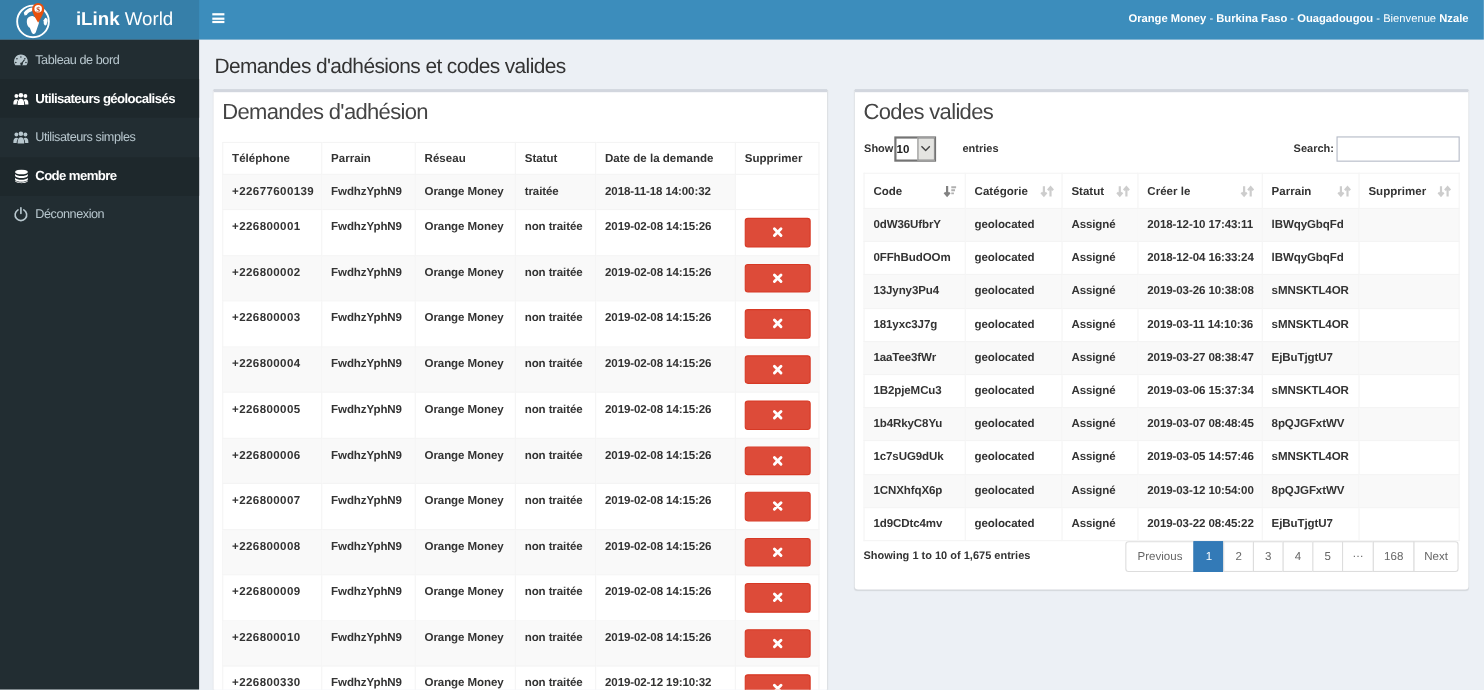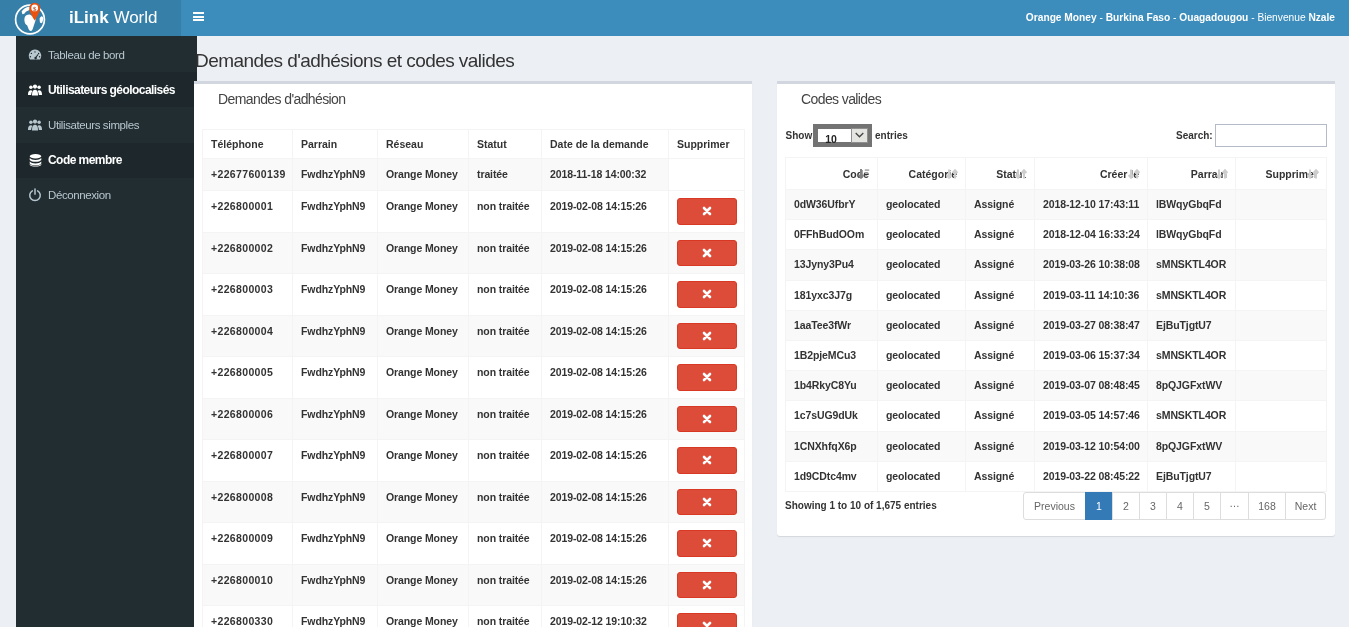--- a/index.html
+++ b/index.html
@@ -9,59 +9,59 @@
 
 .topbar { position:absolute; top:0; left:0; width:1349px; height:36px; background:#3c8dbc; }
 .logo { position:absolute; top:0; left:0; width:181px; height:36px; background:#367fa9; display:flex; align-items:center; }
 .logo svg { margin-left:14px; }
 .logo-text { color:#fff; font-size:17px; margin-left:23px; }
 .burger { position:absolute; left:193px; top:12px; width:11px; height:10px; }
 .burger span { display:block; height:2px; background:#fff; margin-bottom:1.6px; }
 .nav-right { position:absolute; right:14px; top:0; height:24px; line-height:36px; color:#fff; font-size:10.2px; }
 
 
-.sidebar { position:absolute; top:36px; left:16px; width:181px; height:591px; background:#222d32; }
+.sidebar { position:absolute; top:36px; left:0; width:181px; height:591px; background:#222d32; }
 .menu a { display:flex; align-items:center; height:35.2px; padding-left:12px; color:#b8c7ce; font-size:11.5px; letter-spacing:-0.4px; text-decoration:none; white-space:nowrap; }
 .menu a.active { background:#1e282c; color:#fff; font-weight:700; font-size:12px; letter-spacing:-0.55px; }
 .menu .mi { width:14px; height:14px; margin-right:6px; flex:none; display:flex; align-items:center; justify-content:center; }
 
 
 h1.pagetitle { position:absolute; left:195px; top:50px; font-size:19px; letter-spacing:-0.55px; font-weight:400; color:#333; }
 
 .box { position:absolute; background:#fff; border-top:3px solid #d2d6de; box-shadow:0 1px 1px rgba(0,0,0,0.1); border-radius:0 0 3px 3px; }
 .boxL { left:194px; top:81px; width:558px; height:600px; }
 .boxR { left:777px; top:81px; width:558px; height:455px; }
-.box-title { position:absolute; left:24px; top:7px; font-size:14px; letter-spacing:-0.6px; color:#444; }
+.box-title { position:absolute; left:8px; top:7px; font-size:20px; letter-spacing:-0.6px; color:#444; }
 
 table.dt { border-collapse:collapse; table-layout:fixed; position:absolute; }
 table.dt th, table.dt td { border:1px solid #f4f4f4; font-size:10.5px; text-align:left; vertical-align:middle; white-space:nowrap; overflow:hidden; }
 table.dt td { font-weight:700; letter-spacing:-0.1px; color:#333; }
 table.dt th { font-weight:700; color:#333; }
 
 
 .tL { left:8px; top:45px; width:542px; }
 table.tL th { padding:4px 8px; line-height:20px; }
 table.tL td { padding:5px 8px; line-height:20px; vertical-align:top; }
 table.tL td:first-child { letter-spacing:0.35px; }
 table.tL tbody tr:first-child td { padding-bottom:6px; }
 table.tL tbody tr:nth-child(odd) td { background:#f9f9f9; }
 table.tL tbody tr.btnrow td.bcell { padding-top:7px; padding-bottom:7px; }
 .wcell { background:#fff !important; }
 .btn-del { width:60px; height:26.5px; background:#dd4b39; border:1px solid #d73925; border-radius:3px; display:flex; align-items:center; justify-content:center; margin:0 auto 0 0; }
 
 
 .tR { left:8px; top:73px; width:541px; }
-table.tR th { padding:5.5px 8px; line-height:20px; position:relative;text-align:right; }
+table.tR th { padding:5.5px 8px; line-height:20px; position:relative; }
 table.tR td { padding:5px 8px; line-height:19.2px; }
 table.tR tbody tr:nth-child(odd) td { background:#f9f9f9; }
 .sic { position:absolute; right:6px; top:50%; margin-top:-7px; }
 
 
 .lbl { position:absolute; font-weight:700; font-size:10px; color:#333; line-height:23px; }
-.sel { position:absolute; left:36px; top:40px; width:59px; height:22.5px; border:5px solid #737373; background:#fff; display:flex; }
+.sel { position:absolute; left:36px; top:40px; width:38px; height:22.5px; border:2px solid #737373; background:#fff; display:flex; }
 .sel .val { flex:1; text-align:center; line-height:21px; font-size:10.5px; font-weight:600; padding-right:7px; color:#222; }
 .sel .arr { width:17px; background:#e4e4e1; border:1px solid #8f8f8f; margin:-1px -1px -1px 0; display:flex; align-items:center; justify-content:center; }
 .inp { position:absolute; left:438px; top:40px; width:112px; height:23px; border:1px solid #b4bac6; background:#fff; }
 
 
 .showing { position:absolute; left:8px; top:416px; font-weight:700; font-size:10px; color:#333; }
 .pag { position:absolute; right:9px; top:408px; height:28px; display:flex; }
 .pag a { display:block; border:1px solid #ddd; background:#fff; color:#666; line-height:26px; text-align:center; margin-left:-1px; font-size:10.5px; text-decoration:none; }
 .pag a.first { border-radius:3px 0 0 3px; margin-left:0; }
 .pag a.last { border-radius:0 3px 3px 0; }

